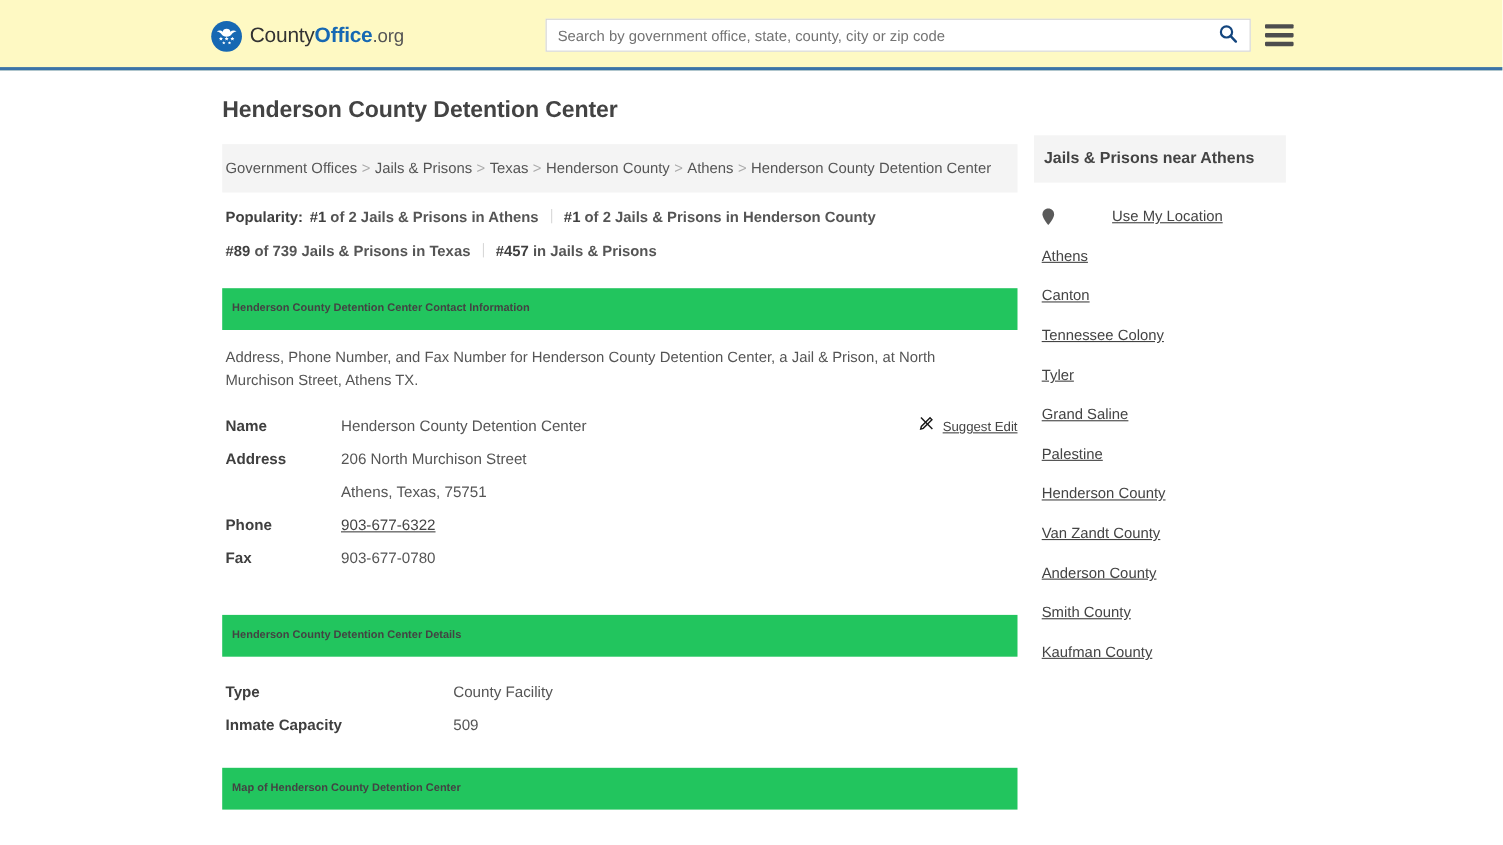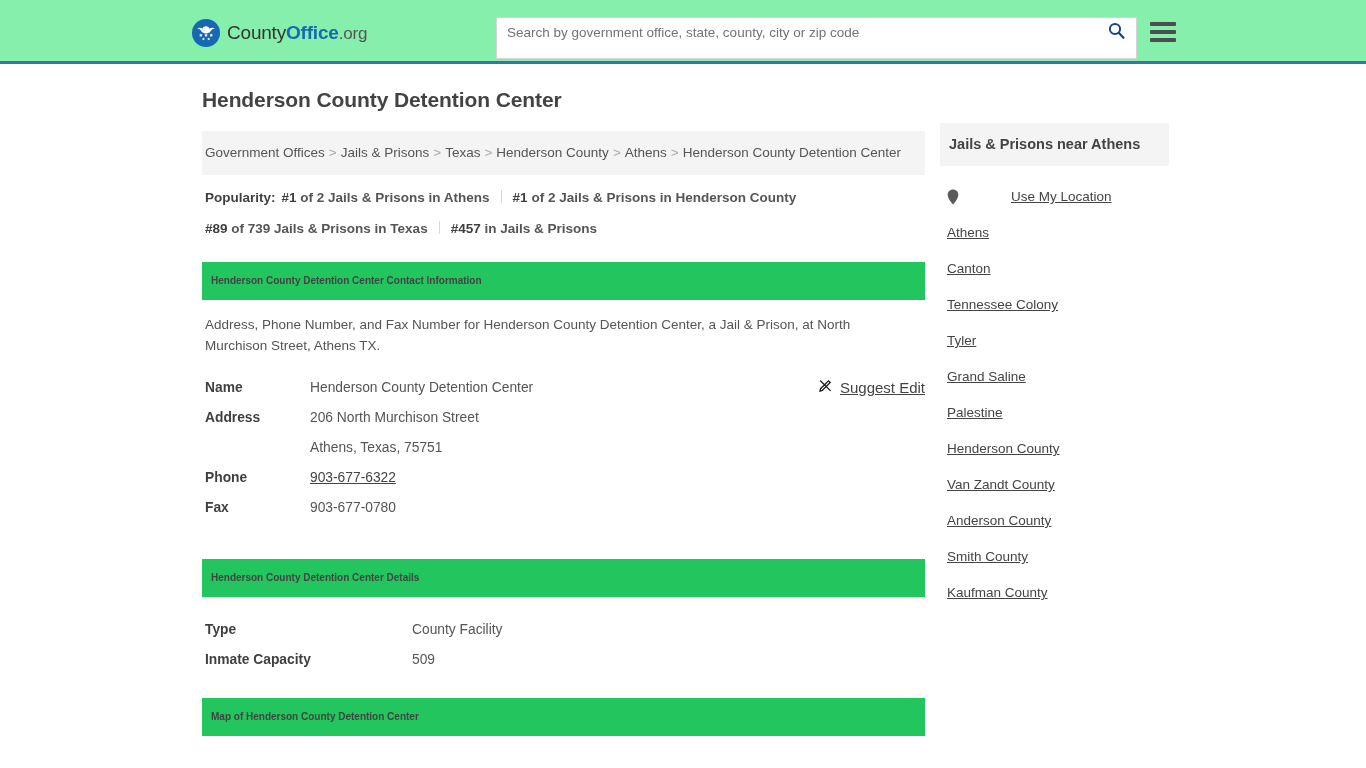--- a/index.html
+++ b/index.html
@@ -9,21 +9,21 @@
     background: #ffffff;
     font-family: "Liberation Sans", sans-serif;
     color: #444444;
     overflow: hidden;
   }
 
   
   .header {
     position: relative;
     height: 64px;
-    background: #86efac;
+    background: #fef9c3;
     border-bottom: 3px solid #3b74a8;
     display: flex;
     align-items: center;
   }
   .logo-wrap {
     position: absolute;
     left: 192px; top: 19px;
     display: flex; align-items: center;
     text-decoration: none;
   }
@@ -42,25 +42,25 @@
     letter-spacing: -0.2px;
     color: #333333;
     white-space: nowrap;
   }
   .logo-text .o { color: #1668b3; font-weight: bold; }
   .logo-text .dotorg { color: #555555; font-size: 17px; }
 
   .searchbar {
     position: absolute;
     left: 496px; top: 17px;
-    width: 641px; height: 42px;
+    width: 641px; height: 30px;
     background: #ffffff;
     border: 1px solid #d4d4d4;
     display: flex;
-    align-items: flex-start;
+    align-items: center;
   }
   .searchbar input {
     flex: 1;
     border: 0; outline: 0;
     height: 28px;
     padding: 0 10px;
     font-size: 13.5px;
     font-family: "Liberation Sans", sans-serif;
     color: #444;
     background: transparent;
@@ -178,21 +178,21 @@
     flex: none;
     font-weight: bold;
     color: #3f3f3f;
   }
   .dval { color: #555555; }
   .dval a { color: #444444; text-decoration: underline; margin-top: 48px; }
   .suggest-edit {
     position: absolute;
     right: 0; top: 0;
     display: flex; 
-    font-size: 15px;
+    font-size: 12px;
     line-height: 30px;
     cursor: pointer;
   }
   .suggest-edit .se-label {
     color: #444444;
     text-decoration: underline;
     margin-left: 7px;
   }
 
   .detail2 { margin-top: 18px; padding-left: 3px; }

